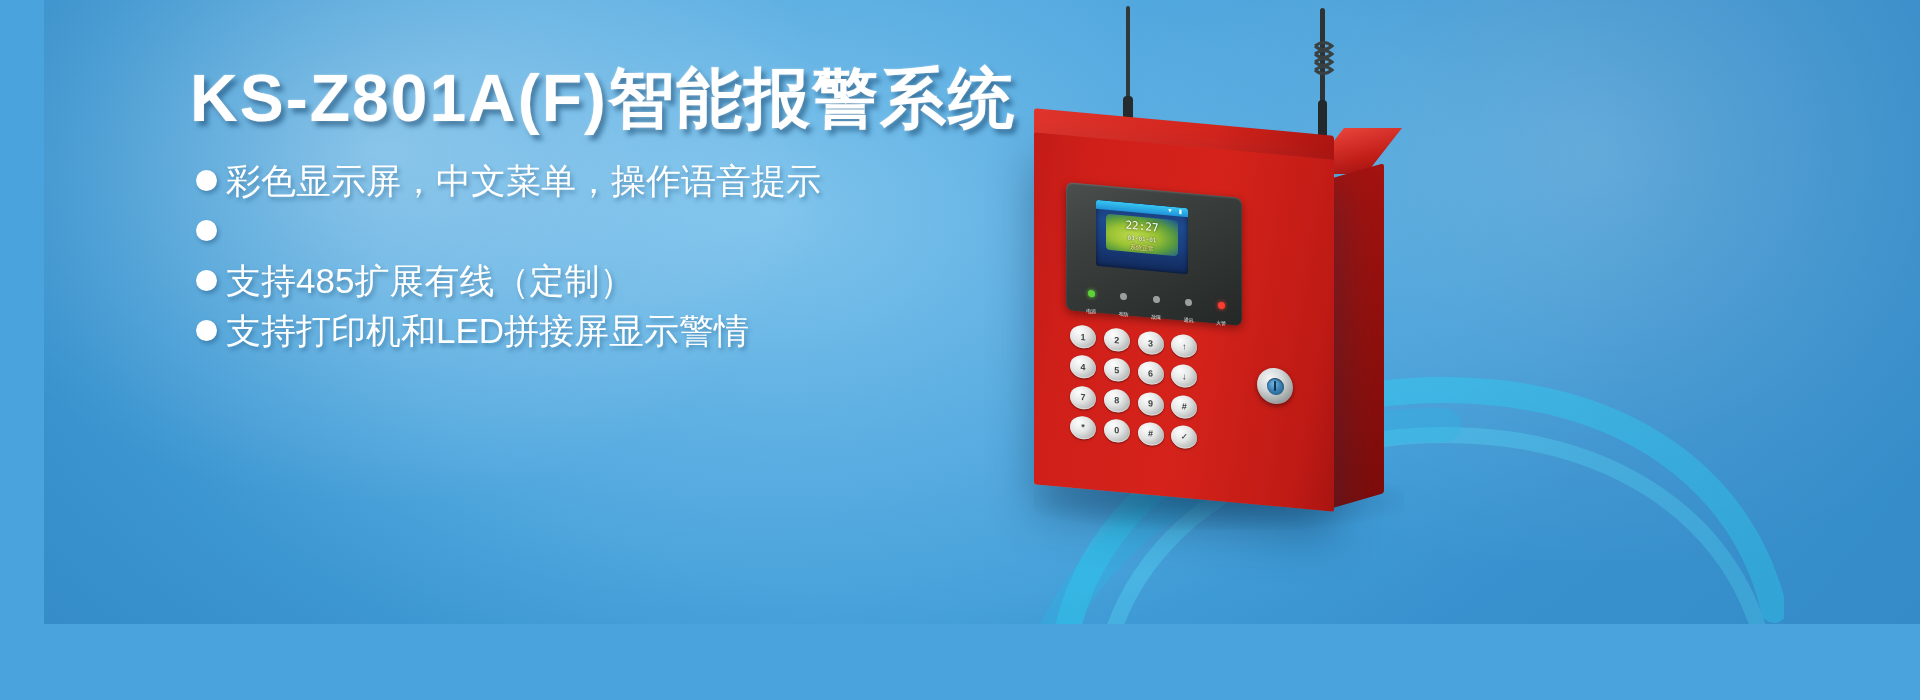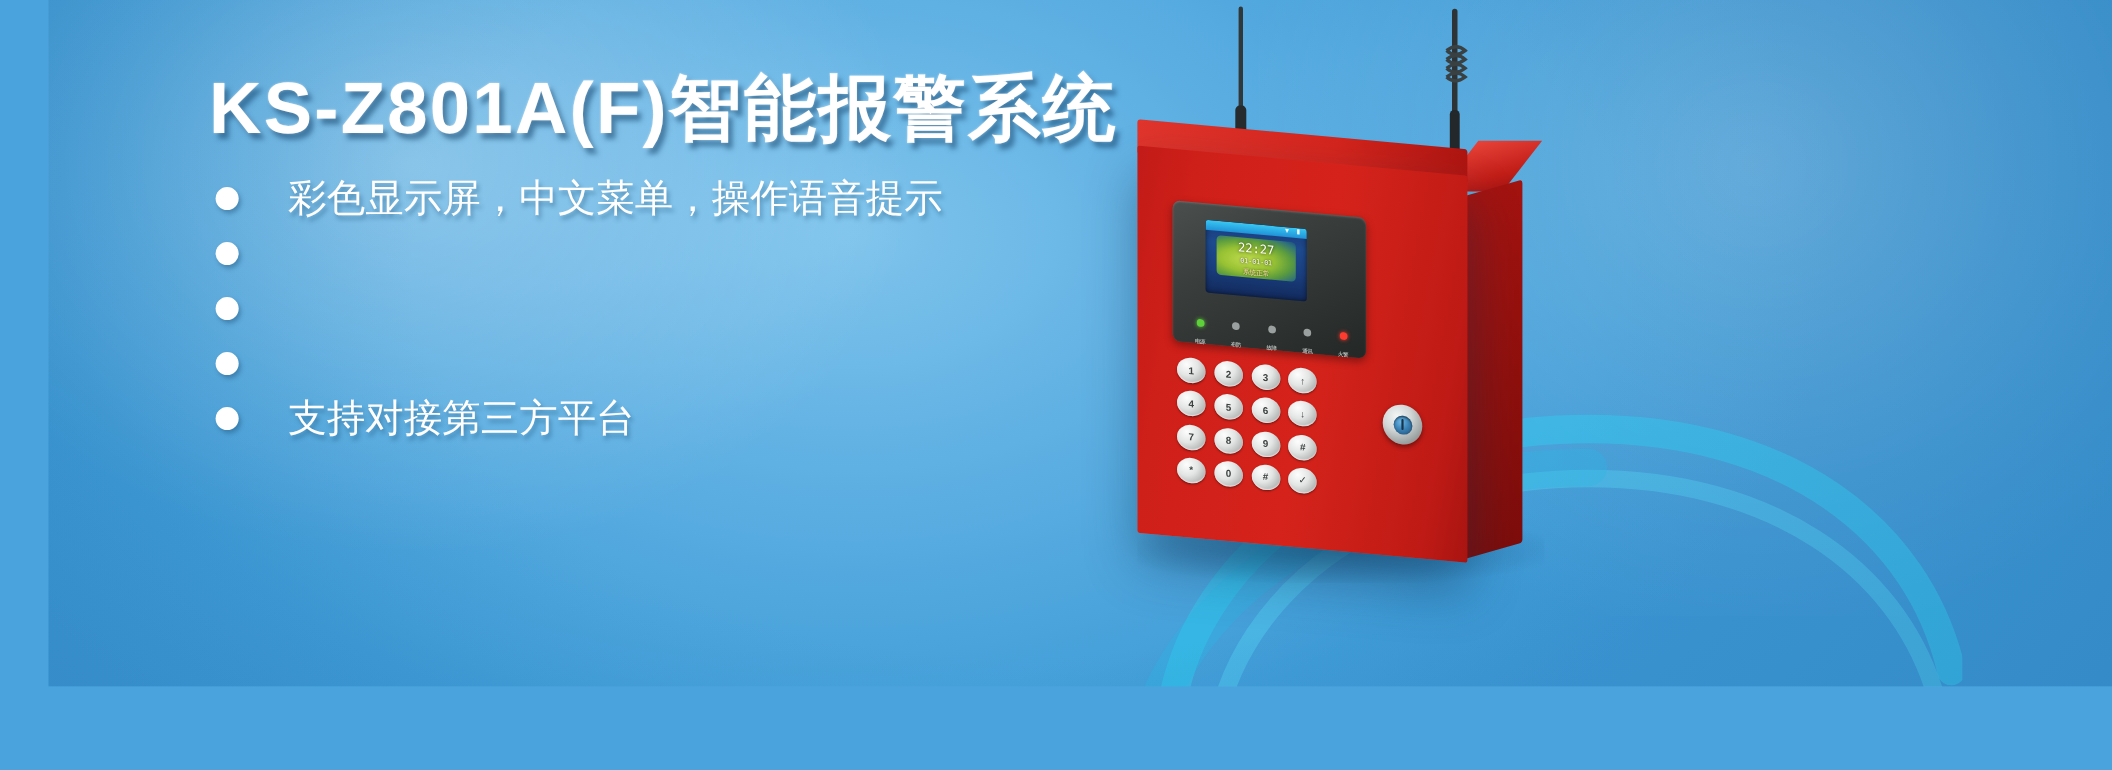--- a/index.html
+++ b/index.html
@@ -38,21 +38,20 @@
     font-size:66px;font-weight:700;letter-spacing:2px;
     color:#ffffff;white-space:nowrap;
     text-shadow:4px 5px 5px rgba(22,70,110,.55), 0 0 2px rgba(255,255,255,.6);
   }
   
   .features{position:absolute;left:152px;top:155px;}
   .feat{
     display:flex;align-items:center;
     height:50px;margin-bottom:0px;
     white-space:nowrap;
-    gap:36px;
   }
   .dot{
     width:21px;height:21px;border-radius:50%;
     background:#ffffff;flex:0 0 auto;margin-right:9px;
     box-shadow:2px 3px 4px rgba(20,70,110,.38);
   }
   .feat-text{
     font-size:35px;color:#ffffff;font-weight:400;
     text-shadow:2px 3px 4px rgba(20,72,112,.42);
     line-height:1;
@@ -198,27 +197,25 @@
   <div class="features">
     <div class="feat">
       <span class="dot"></span>
       <span class="feat-text">彩色显示屏，中文菜单，操作语音提示</span>
     </div>
     <div class="feat">
       <span class="dot"></span>
     </div>
     <div class="feat">
       <span class="dot"></span>
+      <span class="feat-text">支持485扩展有线（定制）</span>
     </div>
     <div class="feat">
       <span class="dot"></span>
-    </div>
-    <div class="feat">
-      <span class="dot"></span>
-      <span class="feat-text">支持对接第三方平台</span>
+      <span class="feat-text">支持打印机和LED拼接屏显示警情</span>
     </div>
   </div>
 
   <div class="device">
 
     <svg class="ant-wrap" viewBox="0 0 560 700" xmlns="http://www.w3.org/2000/svg">
 
       <g>
         <rect x="346" y="8" width="5" height="100" rx="2.5" fill="#2e3436"></rect>
         <rect x="344" y="100" width="9" height="46" rx="4" fill="#23282a"></rect>

